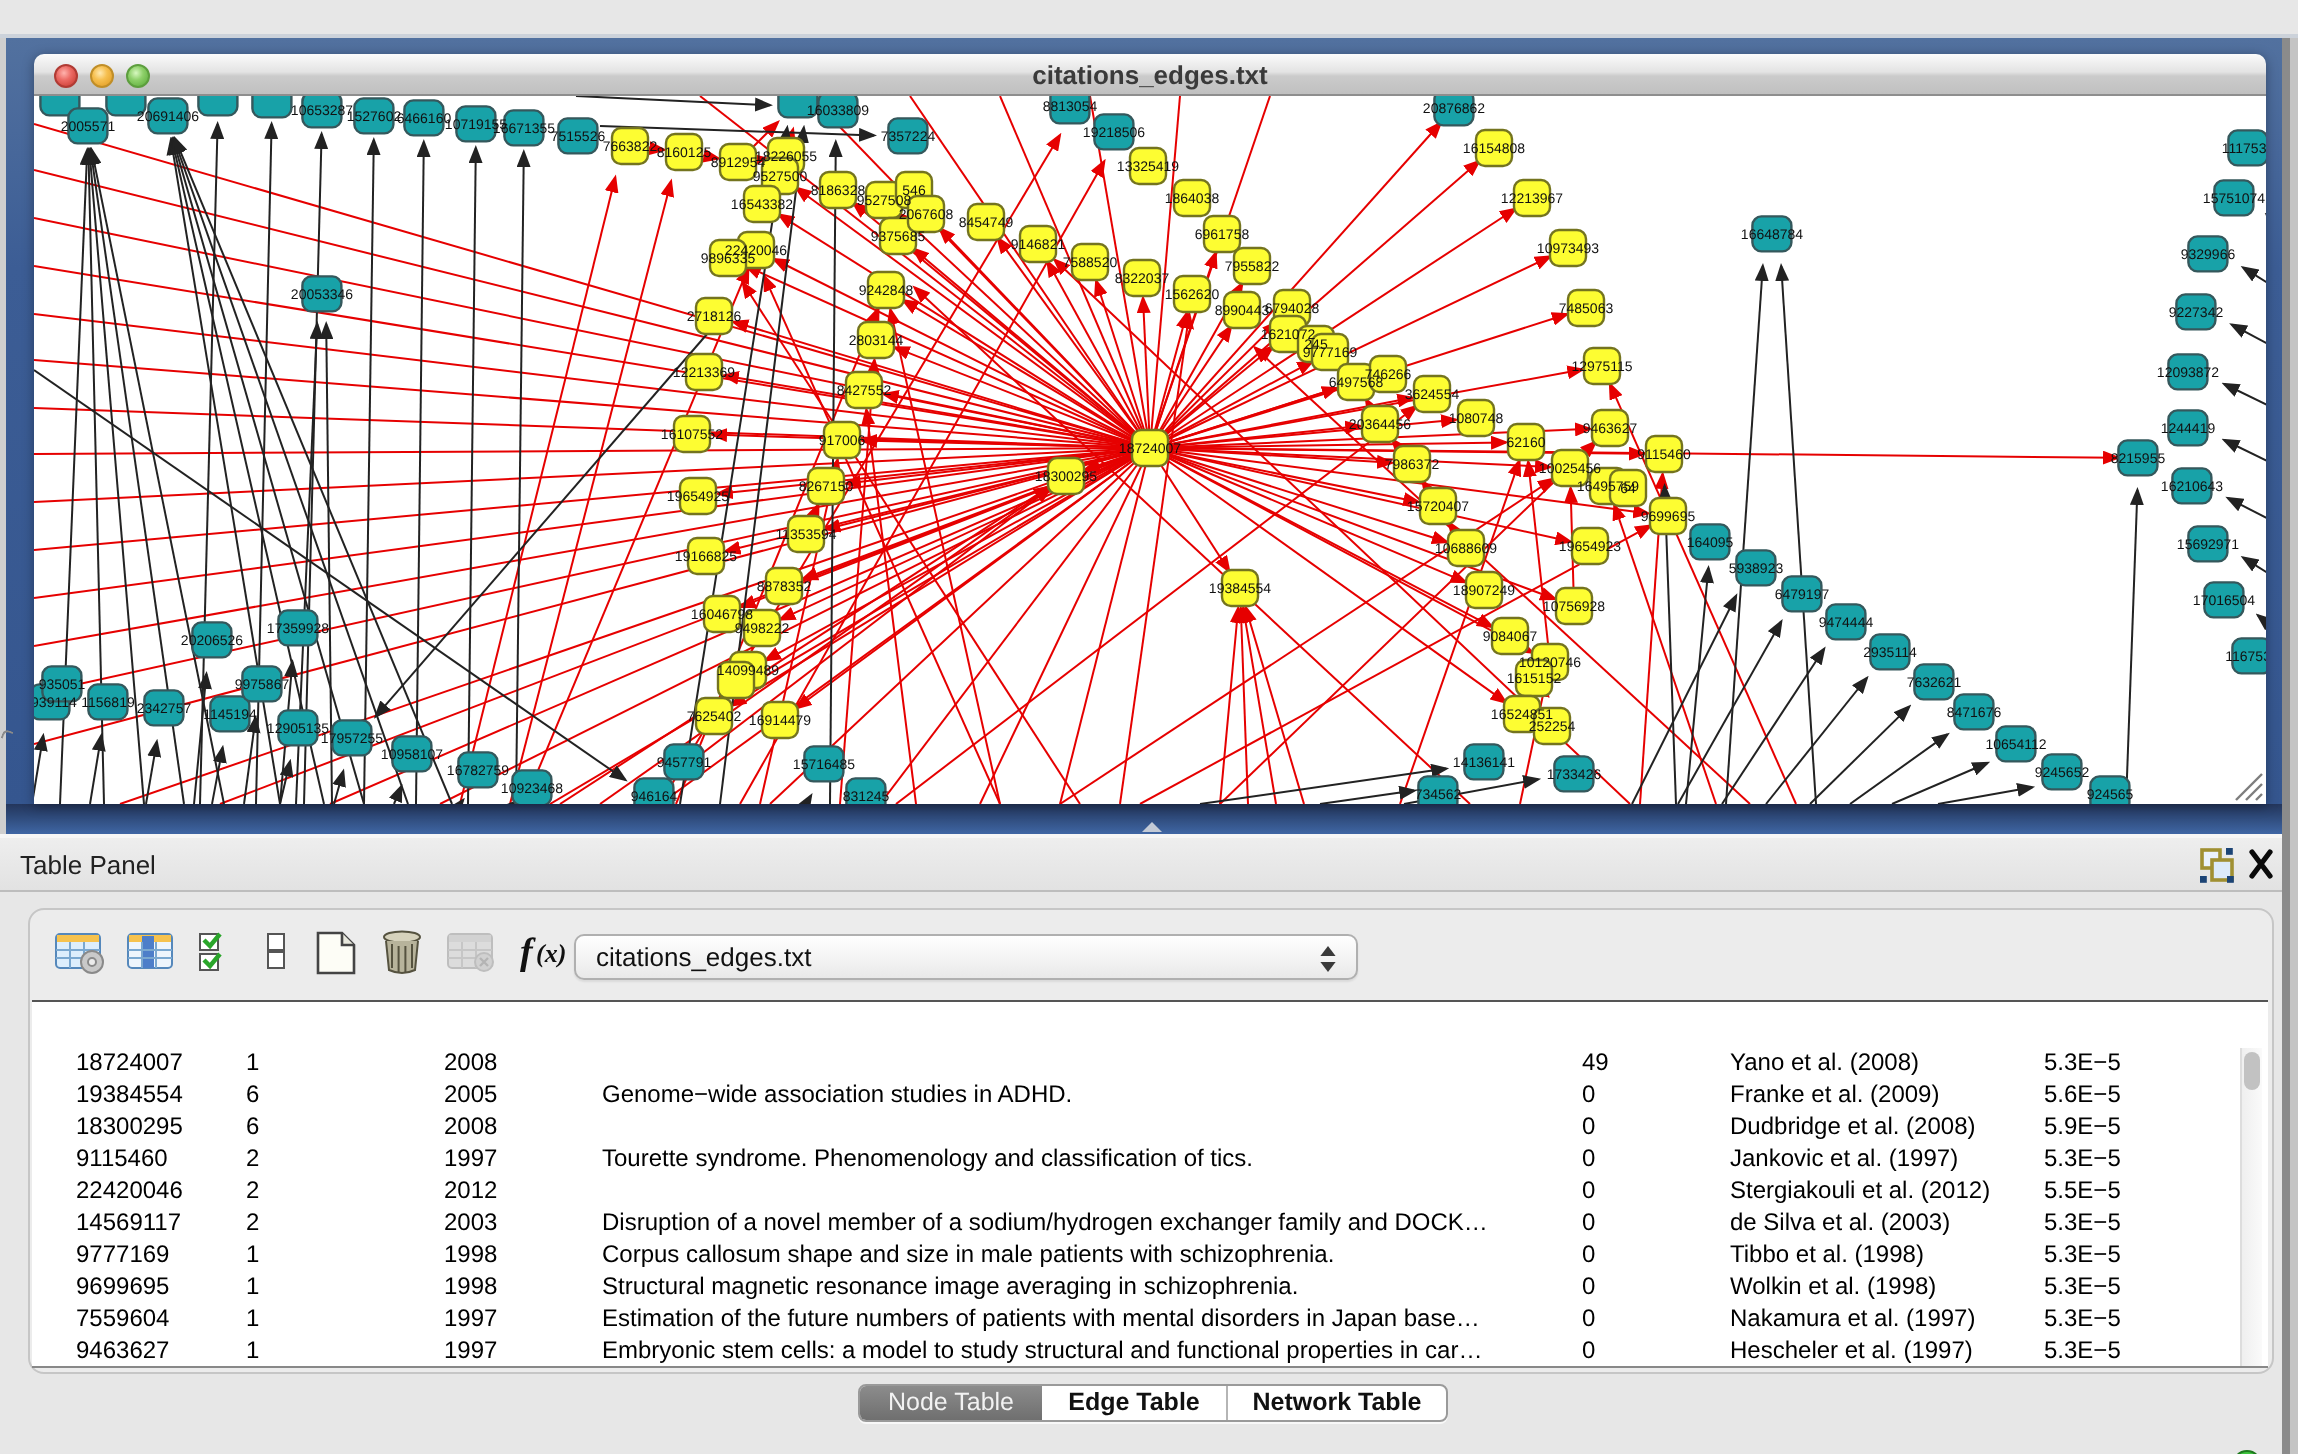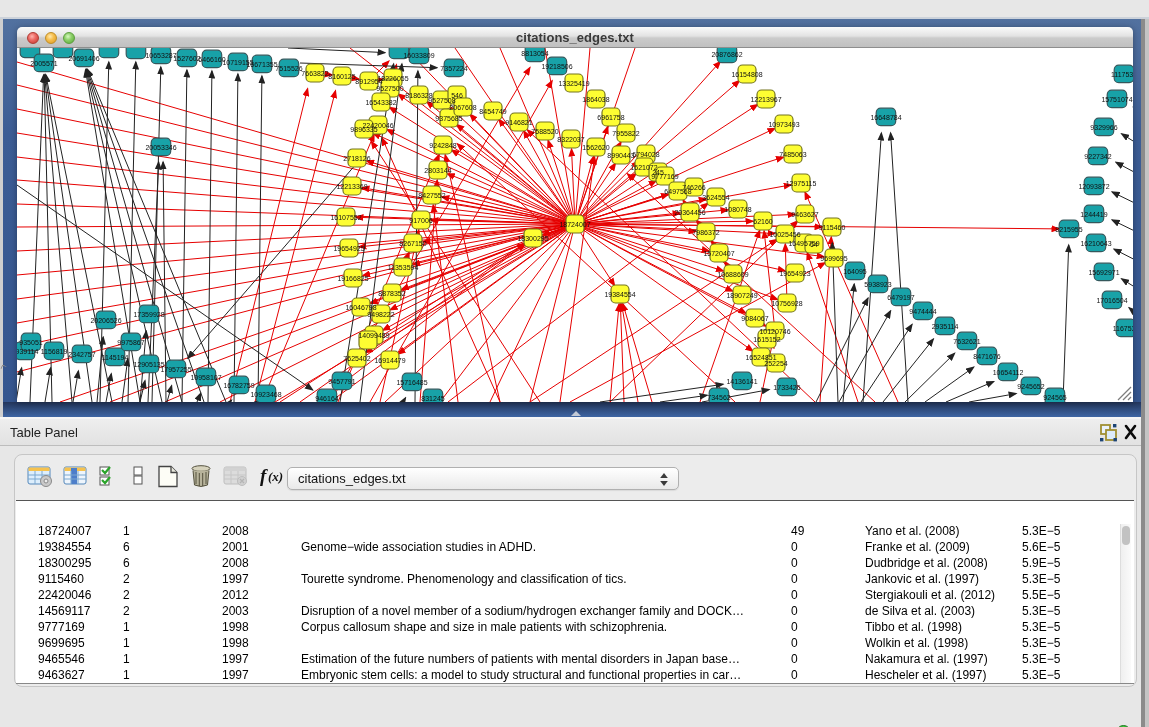--- a/index.html
+++ b/index.html
@@ -591,21 +591,21 @@
       <span style="left:22px">18724007</span>
       <span style="left:107px">1</span>
       <span style="left:206px">2008</span>
       <span style="left:775px">49</span>
       <span style="left:849px">Yano et al. (2008)</span>
       <span style="left:1006px">5.3E−5</span>
     </div>
     <div class="tr" style="top:522px">
       <span style="left:22px">19384554</span>
       <span style="left:107px">6</span>
-      <span style="left:206px">2001</span>
+      <span style="left:206px">2005</span>
       <span style="left:285px">Genome−wide association studies in ADHD.</span>
       <span style="left:775px">0</span>
       <span style="left:849px">Franke et al. (2009)</span>
       <span style="left:1006px">5.6E−5</span>
     </div>
     <div class="tr" style="top:538px">
       <span style="left:22px">18300295</span>
       <span style="left:107px">6</span>
       <span style="left:206px">2008</span>
       <span style="left:775px">0</span>
@@ -644,26 +644,27 @@
       <span style="left:206px">1998</span>
       <span style="left:285px">Corpus callosum shape and size in male patients with schizophrenia.</span>
       <span style="left:775px">0</span>
       <span style="left:849px">Tibbo et al. (1998)</span>
       <span style="left:1006px">5.3E−5</span>
     </div>
     <div class="tr" style="top:618px">
       <span style="left:22px">9699695</span>
       <span style="left:107px">1</span>
       <span style="left:206px">1998</span>
+      <span style="left:285px">Structural magnetic resonance image averaging in schizophrenia.</span>
       <span style="left:775px">0</span>
       <span style="left:849px">Wolkin et al. (1998)</span>
       <span style="left:1006px">5.3E−5</span>
     </div>
     <div class="tr" style="top:634px">
-      <span style="left:22px">9465546</span>
+      <span style="left:22px">7559604</span>
       <span style="left:107px">1</span>
       <span style="left:206px">1997</span>
       <span style="left:285px">Estimation of the future numbers of patients with mental disorders in Japan base…</span>
       <span style="left:775px">0</span>
       <span style="left:849px">Nakamura et al. (1997)</span>
       <span style="left:1006px">5.3E−5</span>
     </div>
     <div class="tr" style="top:650px">
       <span style="left:22px">9463627</span>
       <span style="left:107px">1</span>
@@ -671,20 +672,26 @@
       <span style="left:285px">Embryonic stem cells: a model to study structural and functional properties in car…</span>
       <span style="left:775px">0</span>
       <span style="left:849px">Hescheler et al. (1997)</span>
       <span style="left:1006px">5.3E−5</span>
     </div>
 
 <div class="abs" style="left:1120px;top:507px;width:11px;height:159px;background:linear-gradient(90deg,#efefef,#fafafa);border-left:1px solid #ddd"></div>
 <div class="abs" style="left:1121.5px;top:509px;width:8px;height:19px;background:#c2c2c2;border-radius:4px"></div>
 <div class="abs" style="left:16px;top:666px;width:1118px;height:1px;background:#888"></div>
 
+<div class="abs" style="left:429px;top:675px;width:295px;height:19px;border:1px solid #9a9a9a;border-radius:4px;background:#fff;box-shadow:0 1px 0 rgba(255,255,255,.7)">
+  <div class="abs" style="left:0;top:0;width:91px;height:17px;background:linear-gradient(#8c8c8c,#6f6f6f);border-radius:3px 0 0 3px;color:#f2f2f2;font-size:12.5px;text-align:center;line-height:17px">Node Table</div>
+  <div class="abs" style="left:91px;top:0;width:92px;height:17px;color:#111;font-size:12.5px;text-align:center;line-height:17px;font-weight:bold">Edge Table</div>
+  <div class="abs" style="left:183px;top:0;width:1px;height:17px;background:#b5b5b5"></div>
+  <div class="abs" style="left:184px;top:0;width:109px;height:17px;color:#111;font-size:12.5px;text-align:center;line-height:17px;font-weight:bold">Network Table</div>
+</div>
 
 <div class="abs" style="left:960px;top:709px;width:152px;text-align:right;font-size:12px;color:#222">Memory: OK</div>
 <div class="abs" style="left:1116px;top:708px;width:15px;height:15px;border-radius:50%;background:#3ec43e;border:1.5px solid #1e7a1e"></div>
 
 <div class="abs" style="left:0;top:0;width:3px;height:400px;background:#cfcfcf"></div>
 <div class="abs" style="left:1141px;top:0;width:4px;height:727px;background:#8b8b8b"></div>
 <div class="abs" style="left:1145px;top:0;width:4px;height:727px;background:#c4c4c4"></div>
 <div class="abs" style="left:0;top:0;width:1149px;height:2px;background:#ccd2da"></div>
 <div class="abs" style="left:1px;top:348px;width:5px;height:5px;border-top:1.5px solid #8a8a8a;border-left:1.5px solid #8a8a8a;border-radius:3px 0 0 0;transform:rotate(20deg)"></div>
 

